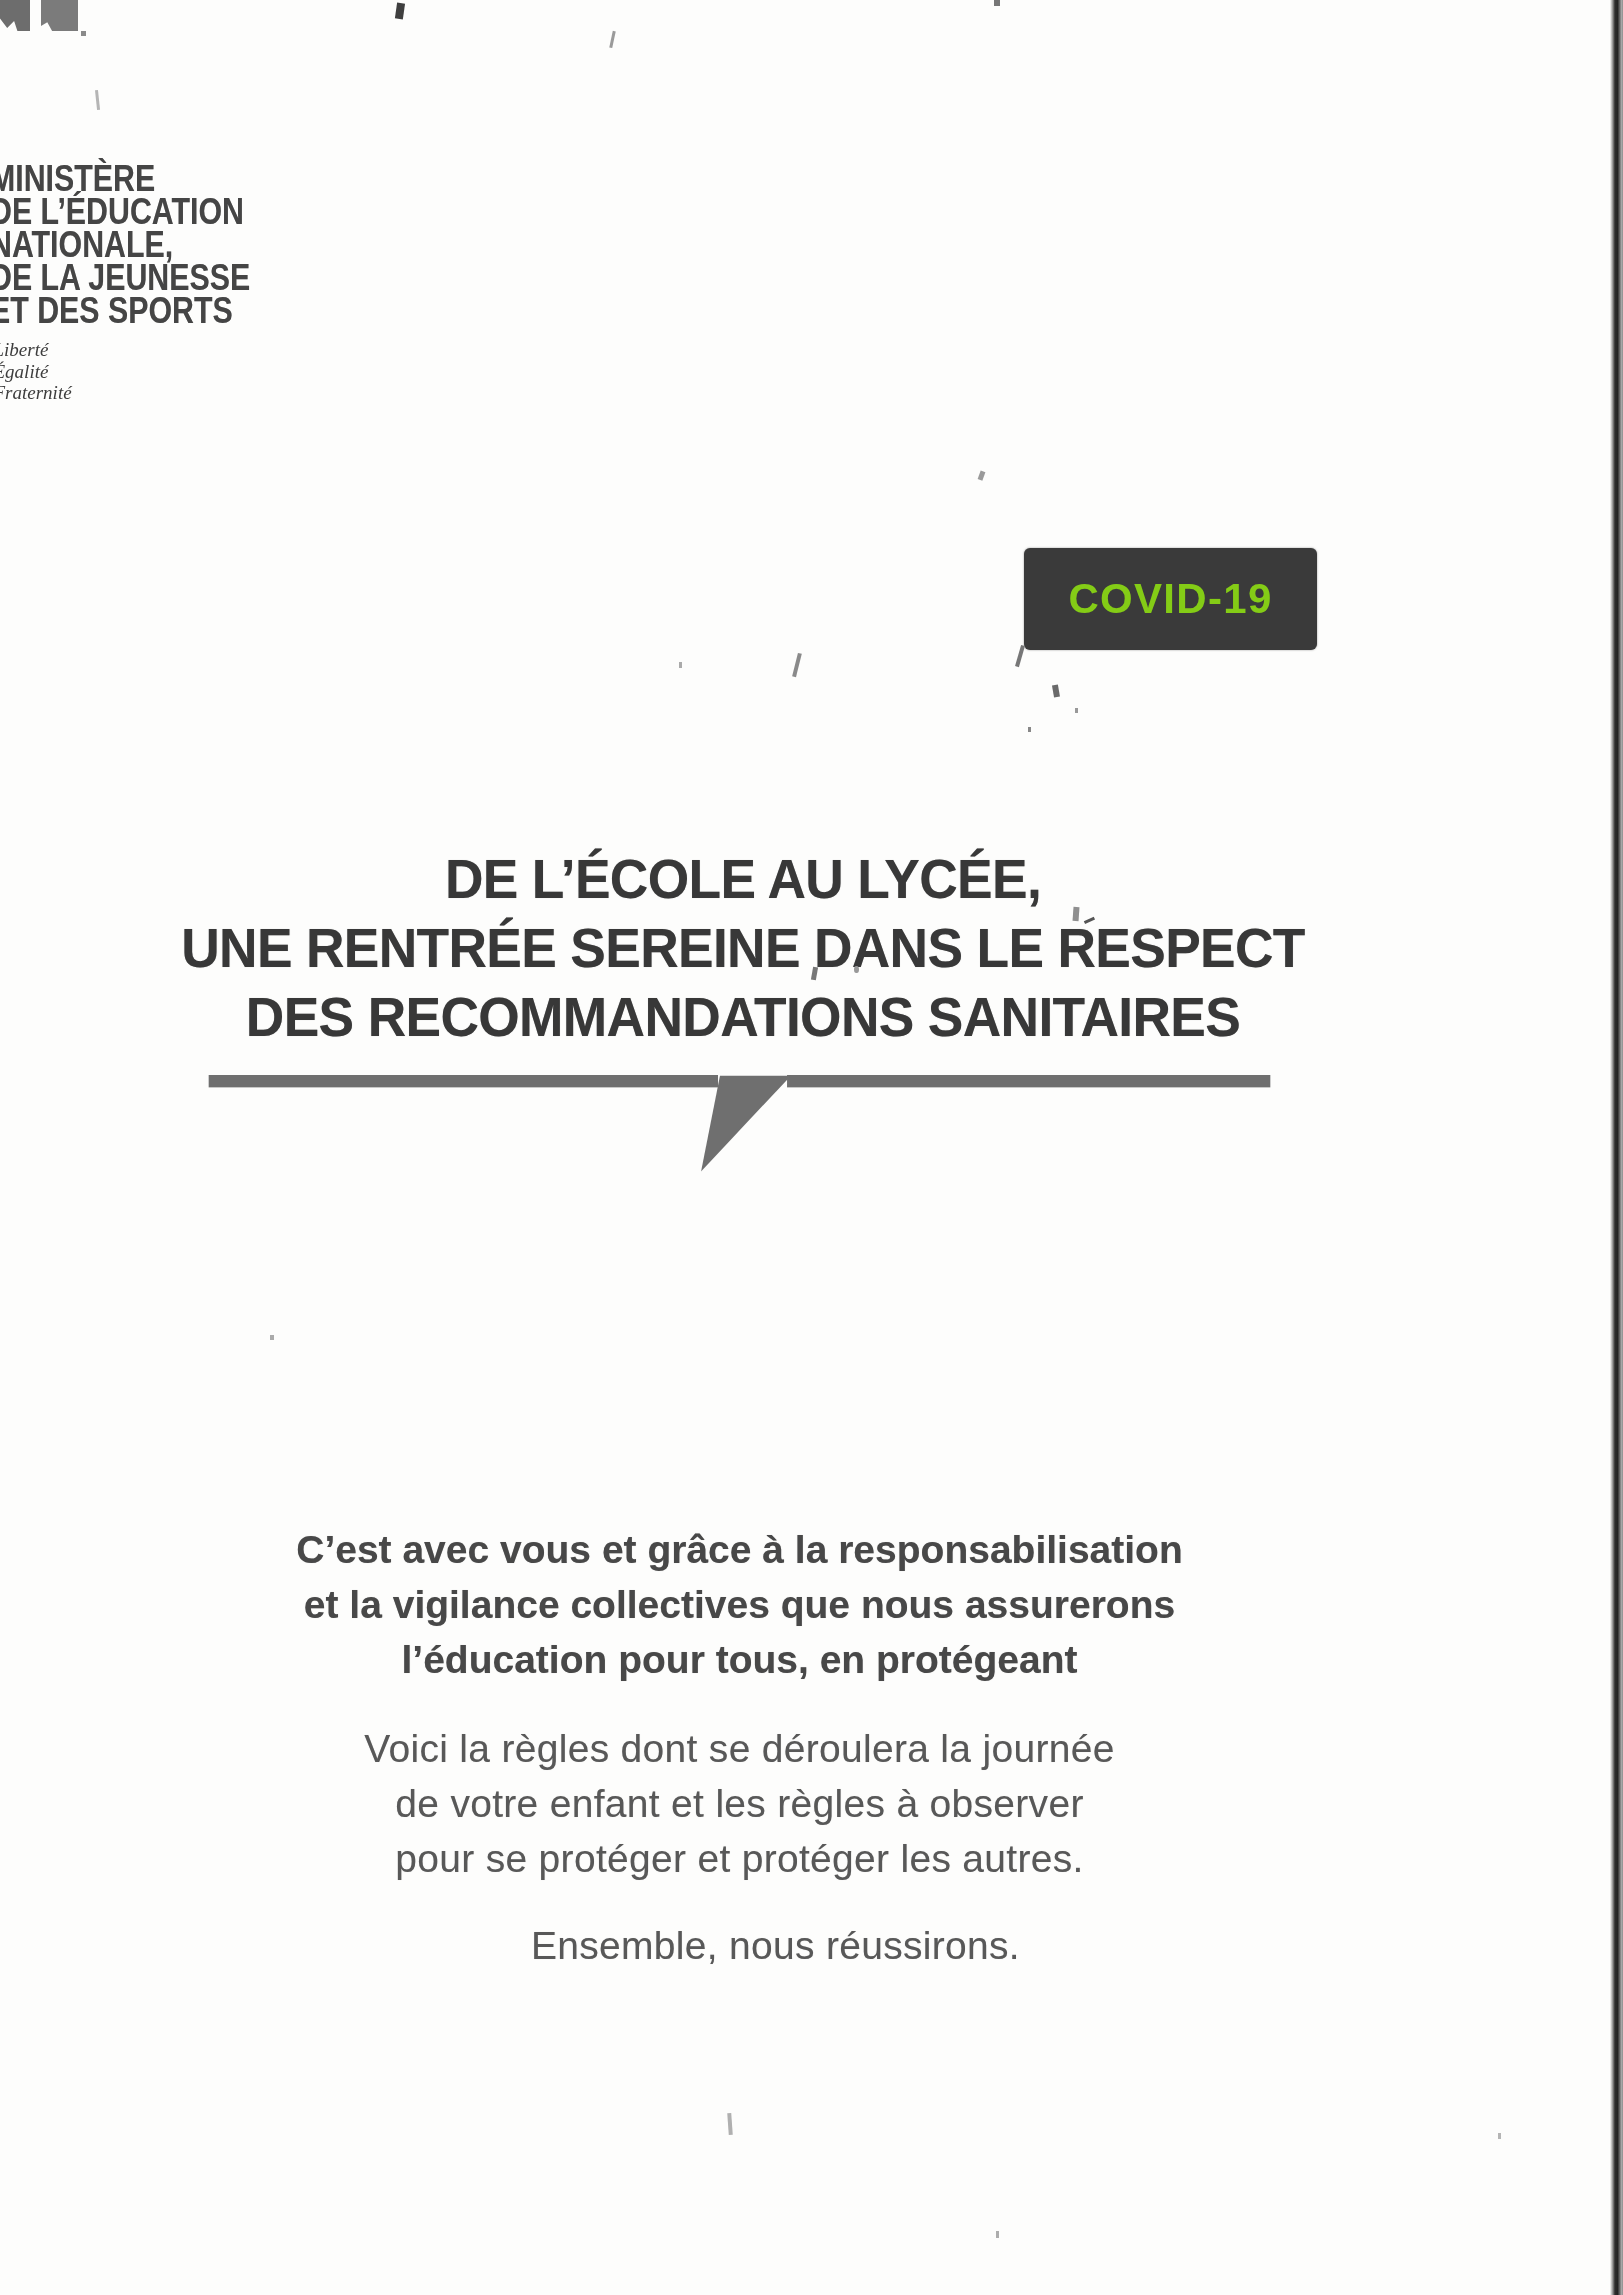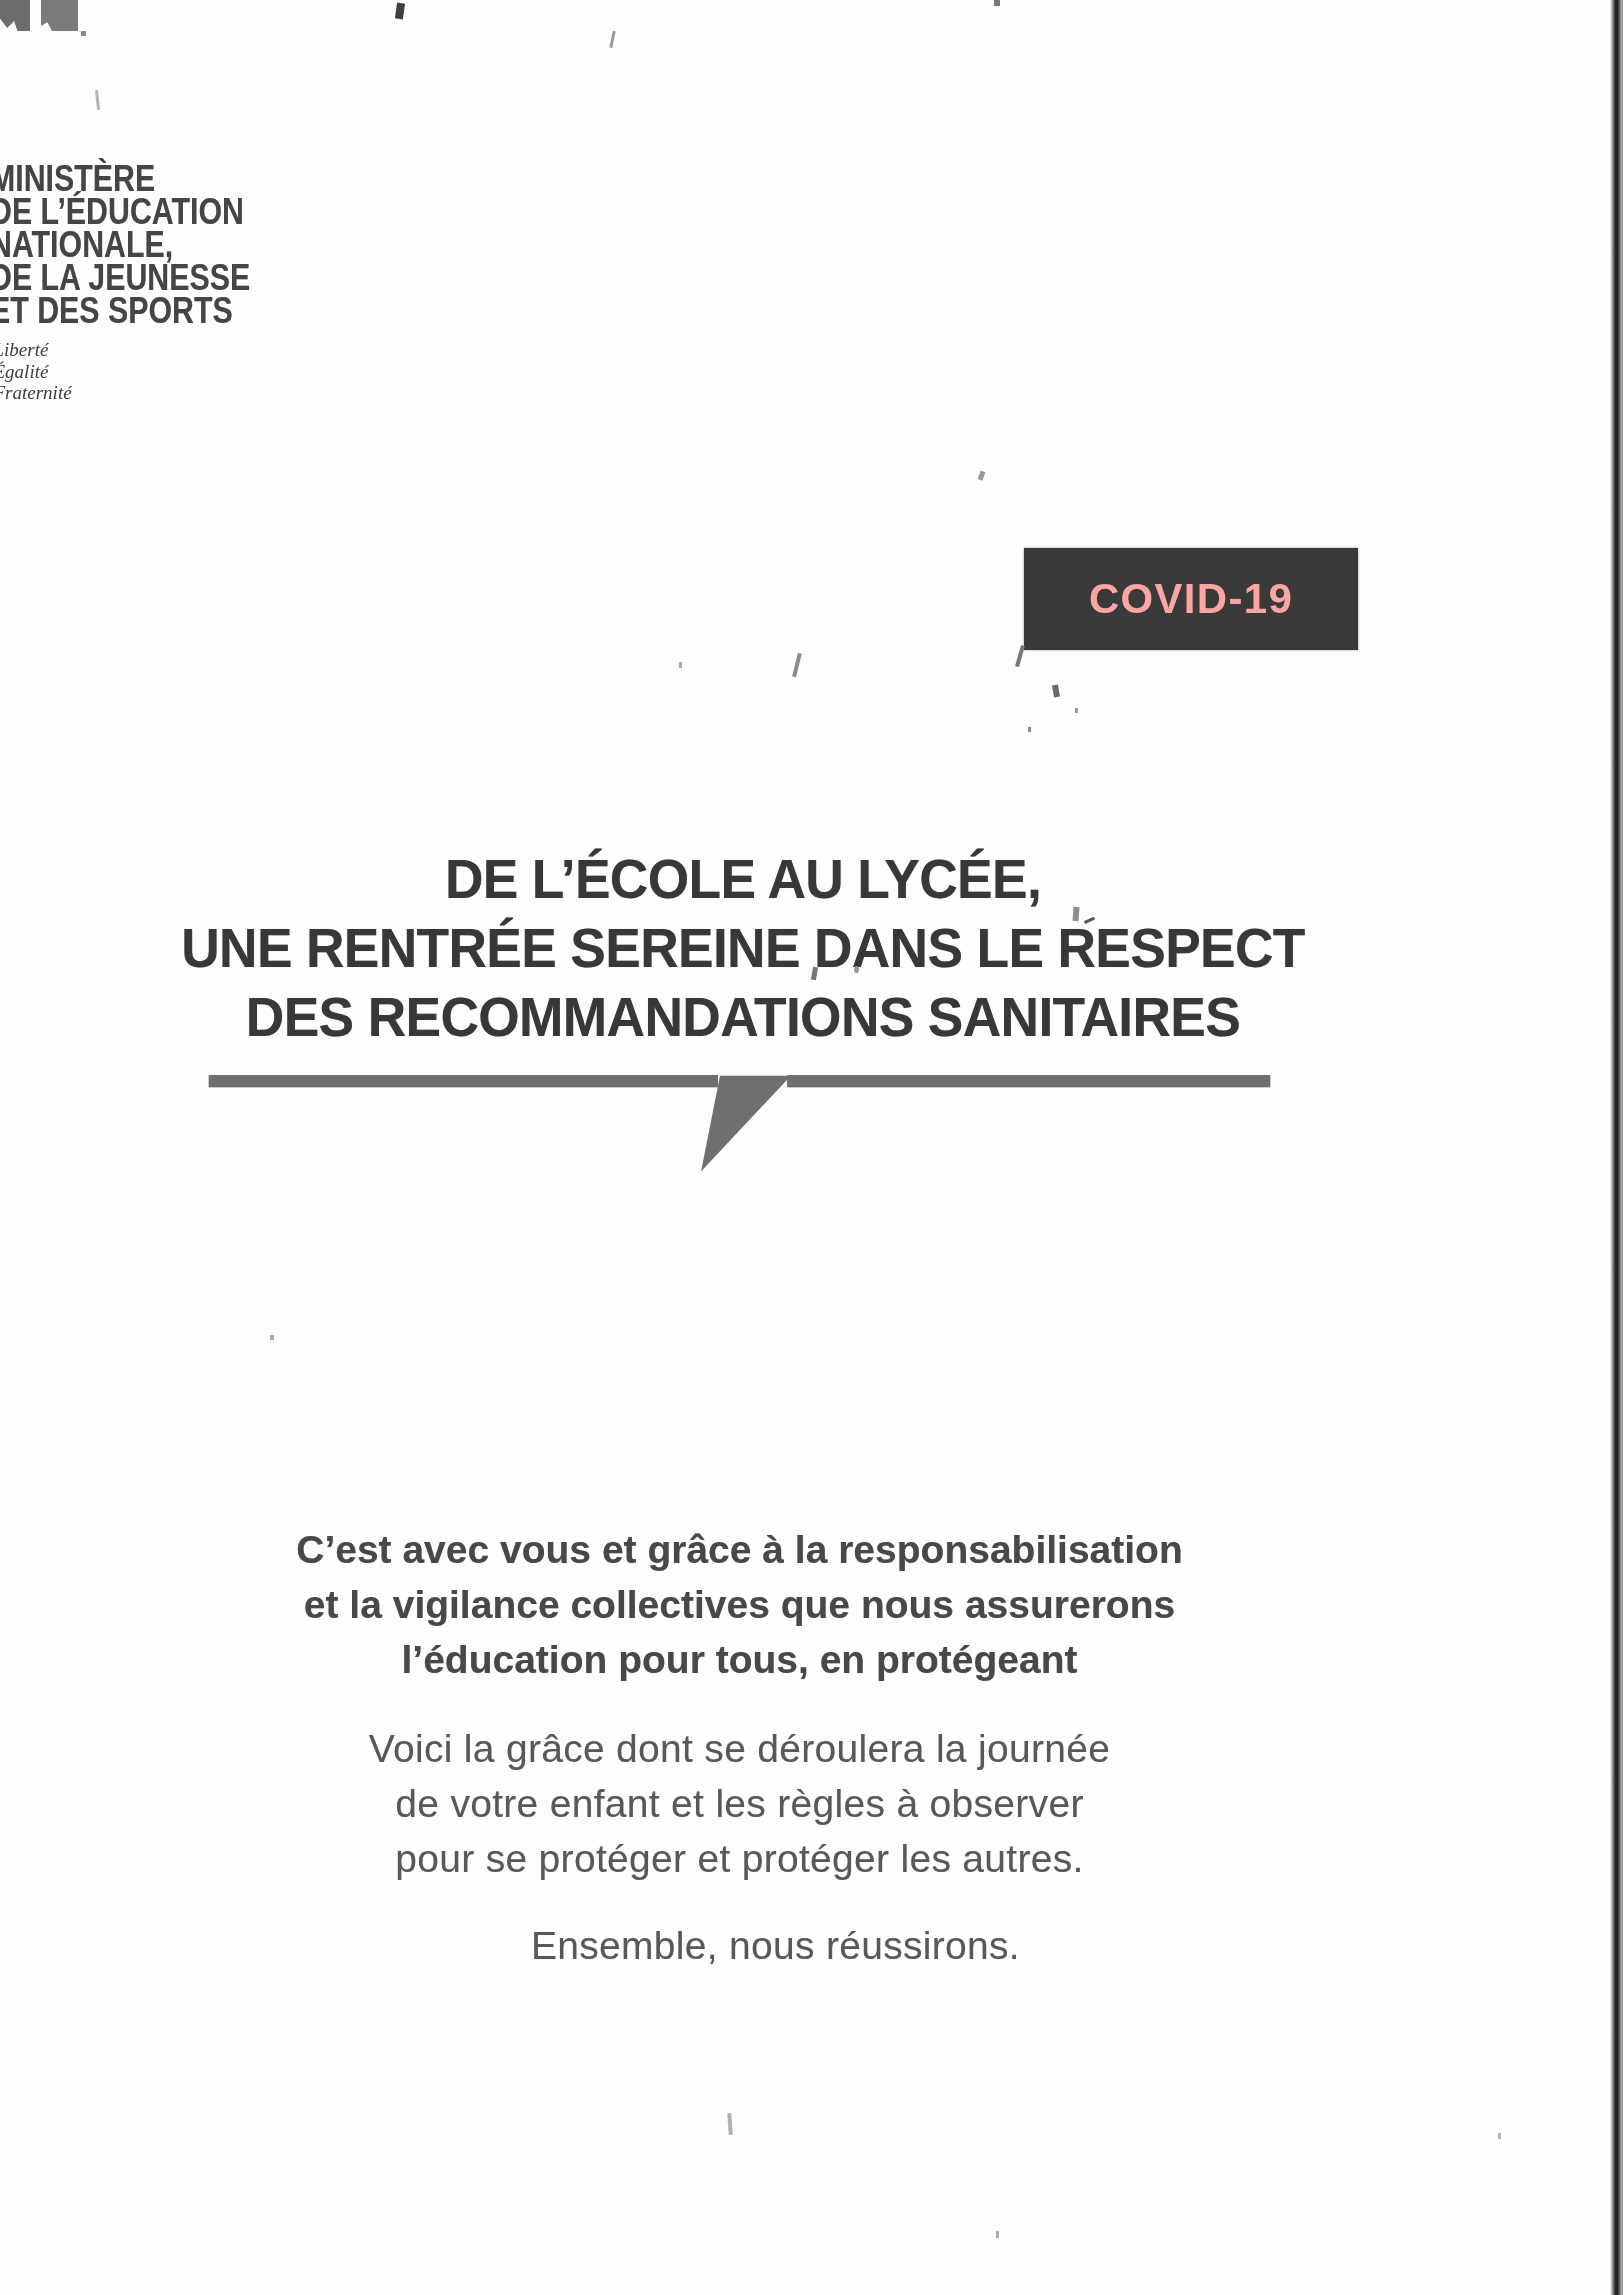--- a/index.html
+++ b/index.html
@@ -27,22 +27,22 @@
     text-shadow:0 0 0.7px rgba(70,70,70,.35);
   }
   .motto{
     position:absolute;left:-6.5px;top:339px;
     font-family:"Liberation Serif","DejaVu Serif",serif;font-style:italic;
     font-size:19px;line-height:21.6px;color:#3d3d3d;white-space:nowrap;
   }
 
   
   .covid-badge{
-    position:absolute;left:1024px;top:548px;width:334px;height:102px;
-    background:#3a3a3a;color:#fca5a5;border-radius:0;
+    position:absolute;left:1024px;top:548px;width:293px;height:102px;
+    background:#3a3a3a;color:#84cc16;border-radius:6px;
     display:flex;align-items:center;justify-content:center;
     font-size:42px;font-weight:700;letter-spacing:1.3px;
     box-shadow:0 0 2px rgba(40,40,40,.5);
   }
 
   
   .title{
     position:absolute;left:0;top:845px;width:1486px;margin:0;
     text-align:center;font-size:55px;font-weight:700;line-height:69px;
     color:#383838;letter-spacing:-0.7px;
@@ -112,21 +112,21 @@
   </svg>
 
 
   <p class="para bold p2">
     <span style="display:block">C’est avec vous et grâce à la responsabilisation</span>
     <span style="display:block">et la vigilance collectives que nous assurerons</span>
     <span style="display:block">l’éducation pour tous, en protégeant</span>
   </p>
 
   <p class="para p3">
-    <span style="display:block">Voici la grâce dont se déroulera la journée</span>
+    <span style="display:block">Voici la règles dont se déroulera la journée</span>
     <span style="display:block">de votre enfant et les règles à observer</span>
     <span style="display:block">pour se protéger et protéger les autres.</span>
   </p>
 
   <p class="para p4">
     <span style="display:block">Ensemble, nous réussirons.</span>
   </p>
 
   <div class="scan-edge"></div>
 

